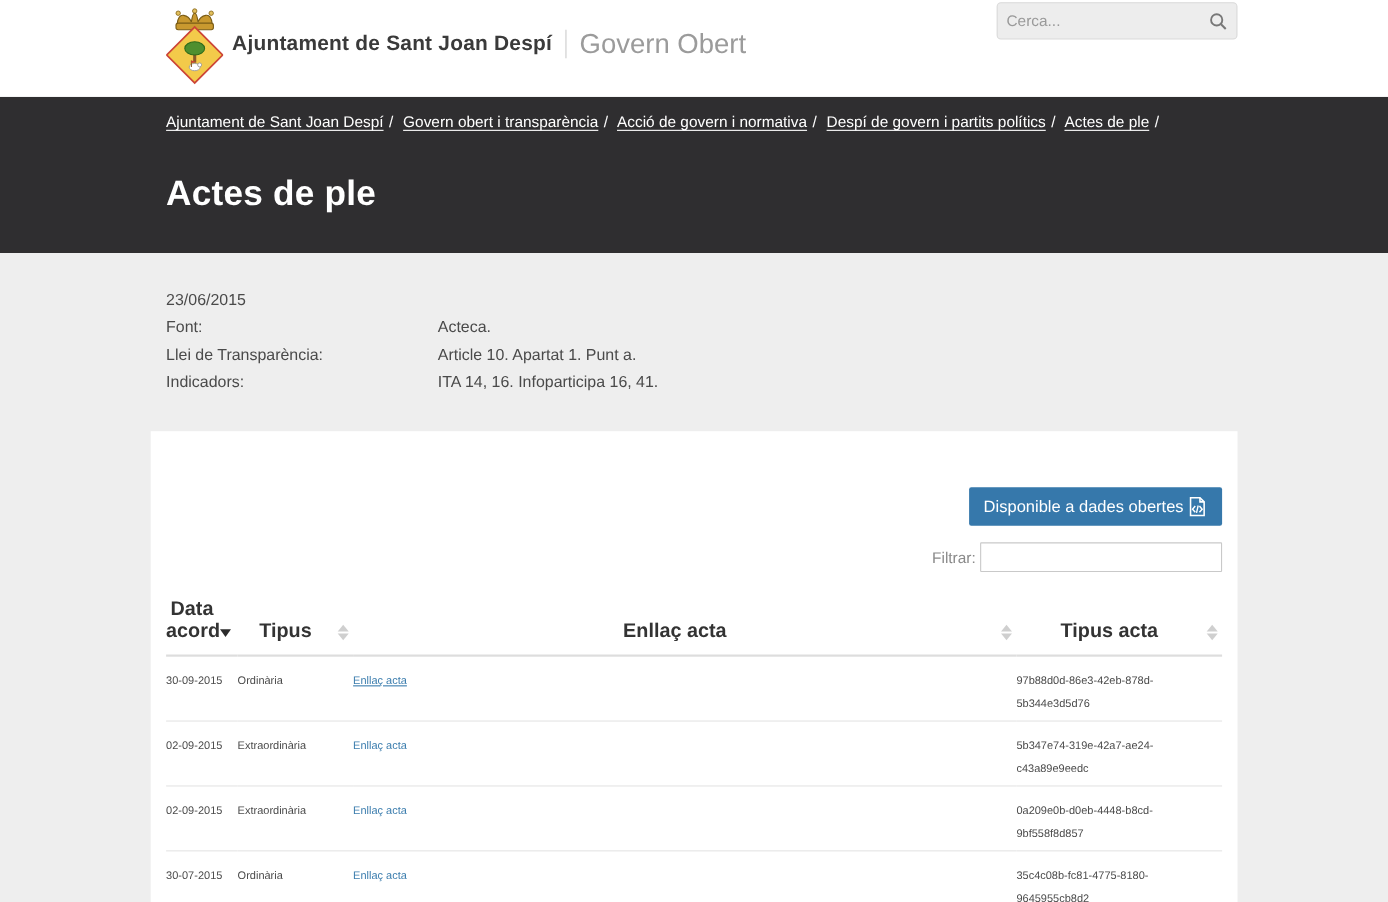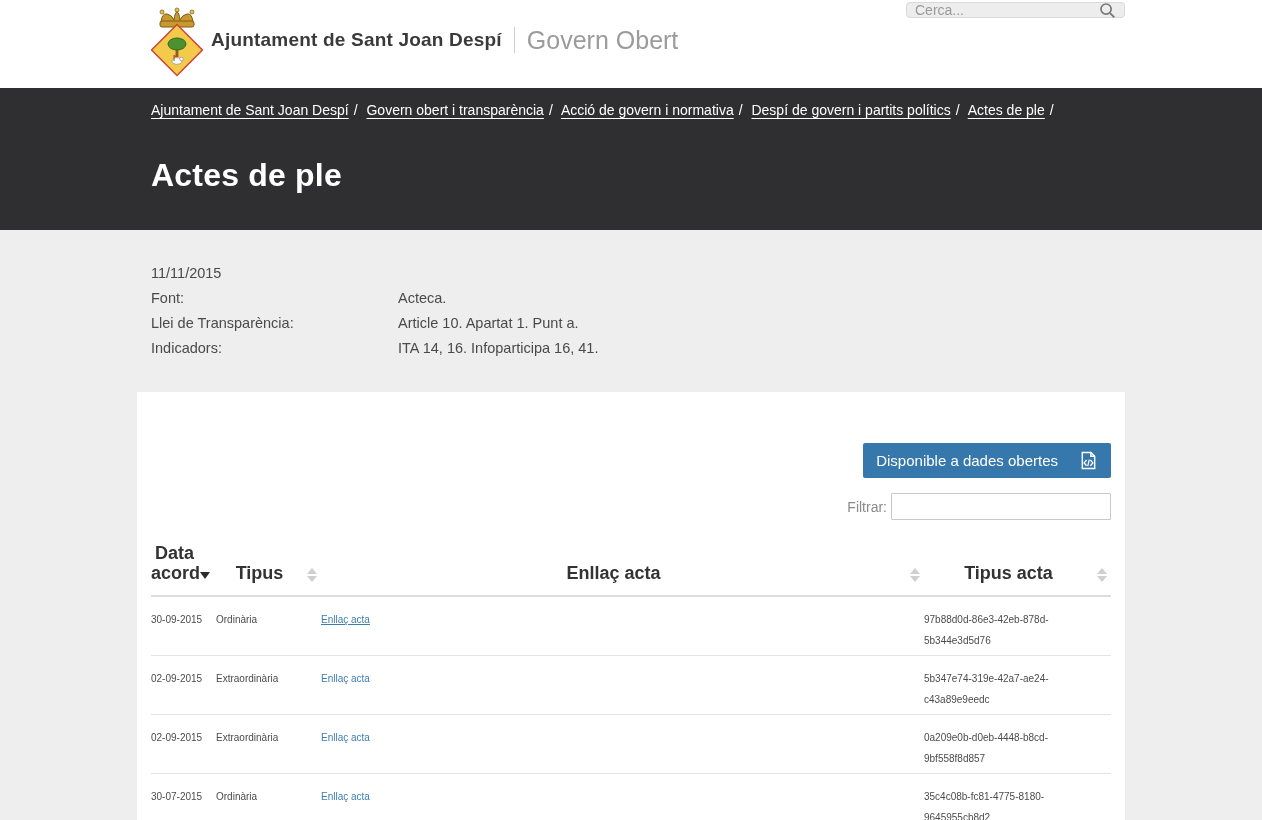--- a/index.html
+++ b/index.html
@@ -8,21 +8,21 @@
   .container { width:988px; margin:0 auto; position:relative; }
   .inner { padding:0 14px; }
 
   
   .top-header { height:88px; background:#ffffff; position:relative; }
   .brand { display:flex; align-items:center; height:100%; padding-left:14px; }
   .logo-svg { width:52px; height:76px; margin-top:4px; }
   .site-title { font-size:19px; font-weight:bold; color:#3a3a3a; margin-left:8px; letter-spacing:.2px; }
   .brand-divider { width:1px; height:26px; background:#cccccc; margin:0 12px; }
   .site-subtitle { font-size:25px; color:#9b9b9b; }
-  .search-box { position:absolute; top:2px; right:0; width:219px; height:16px;
+  .search-box { position:absolute; top:2px; right:0; width:219px; height:34px;
     background:#ededed; border:1px solid #d9d9d9; border-radius:4px;
     display:flex; align-items:center; padding:0 8px; }
   .search-box input { flex:1; border:none; background:transparent; outline:none;
     font-size:14px; color:#555; font-family:"Liberation Sans", sans-serif; }
   .search-box input::placeholder { color:#9a9a9a; }
   .search-icon-svg { width:17px; height:17px; flex:0 0 auto; cursor:pointer; }
 
   
   .dark-band { height:142px; background:#2f2e30; padding-top:13px; }
   .breadcrumb { font-size:14px; color:#ffffff; line-height:19px; }
@@ -32,21 +32,21 @@
 
   
   .meta-section { height:162px; padding-top:31px; }
   .meta-row { display:flex; font-size:14.5px; line-height:25px; color:#4a4a4a; }
   .meta-label { width:247px; flex:0 0 auto; }
   .meta-value { flex:1; }
 
   
   .card { background:#ffffff; min-height:428px; padding-top:51px; }
   .btn-row { display:flex; justify-content:flex-end; }
-  .btn-open-data { display:flex; align-items:center; gap:21px; background:#3678ab; color:#fff;
+  .btn-open-data { display:flex; align-items:center; gap:3px; background:#3678ab; color:#fff;
     border:none; height:35px; padding:0 13px; font-size:15px; border-radius:2px; cursor:pointer;
     font-family:"Liberation Sans", sans-serif; }
   .file-code-svg { width:19px; height:19px; }
   .filter-row { display:flex; justify-content:flex-end; align-items:center; margin-top:15px; }
   .filter-label { font-size:14px; color:#8a8a8a; margin-right:4px; }
   .filter-input { width:220px; height:27px; border:1px solid #c9c9c9; border-radius:1px;
     background:#fff; font-size:14px; padding:0 6px; outline:none; color:#444;
     font-family:"Liberation Sans", sans-serif; }
 
   
@@ -111,21 +111,21 @@
     </nav>
     <h1 class="page-title">Actes de ple</h1>
   </div>
     </div>
 </div>
 
 <div class="meta-section">
   <div class="container">
       <div class="inner">
     <div class="meta-row">
-      <span class="meta-value">11/11/2015</span>
+      <span class="meta-value">23/06/2015</span>
     </div>
     <div class="meta-row">
       <span class="meta-label">Font:</span>
       <span class="meta-value">Acteca.</span>
     </div>
     <div class="meta-row">
       <span class="meta-label">Llei de Transparència:</span>
       <span class="meta-value">Article 10. Apartat 1. Punt a.</span>
     </div>
     <div class="meta-row">

